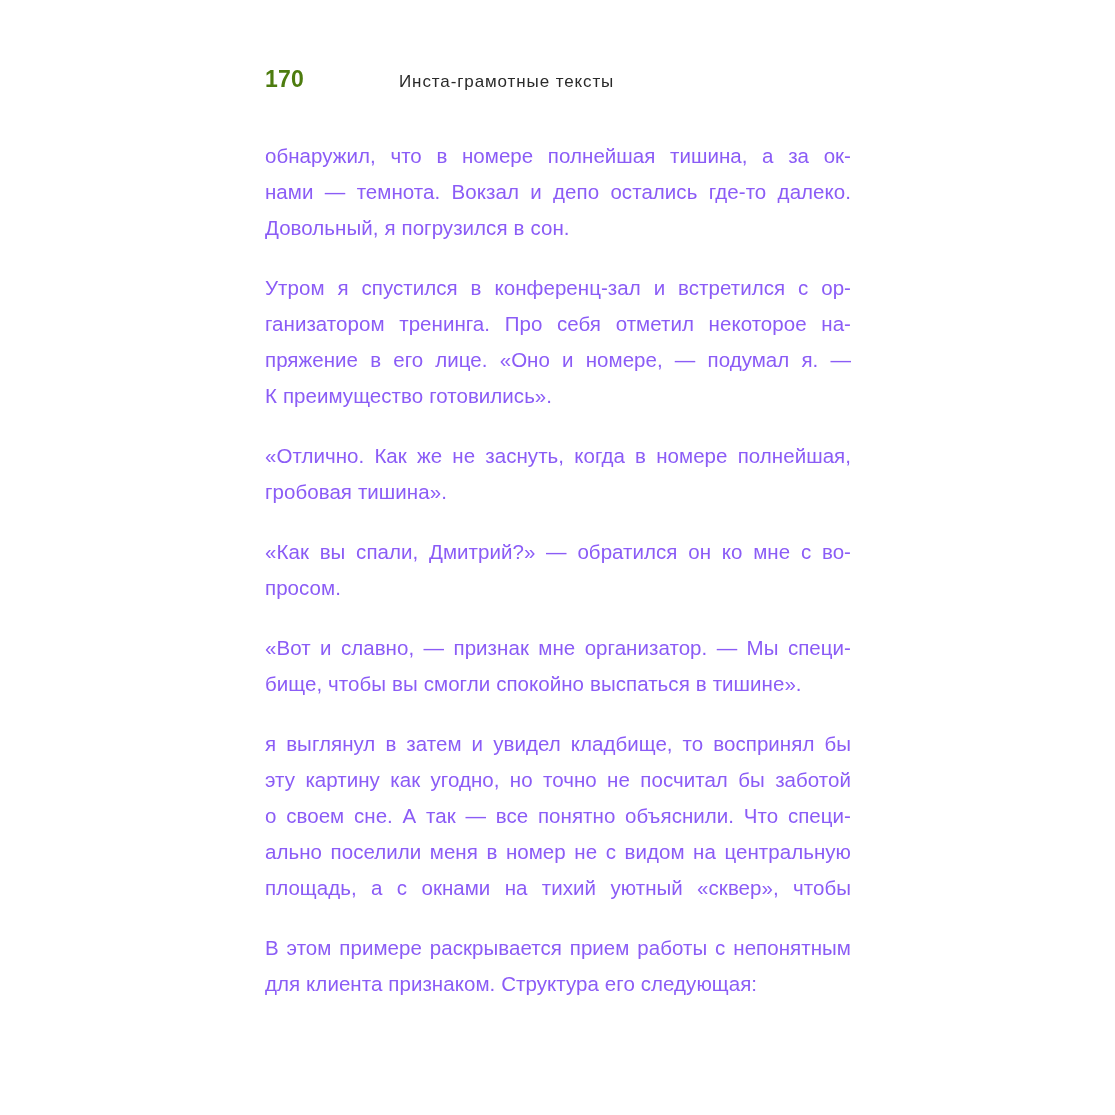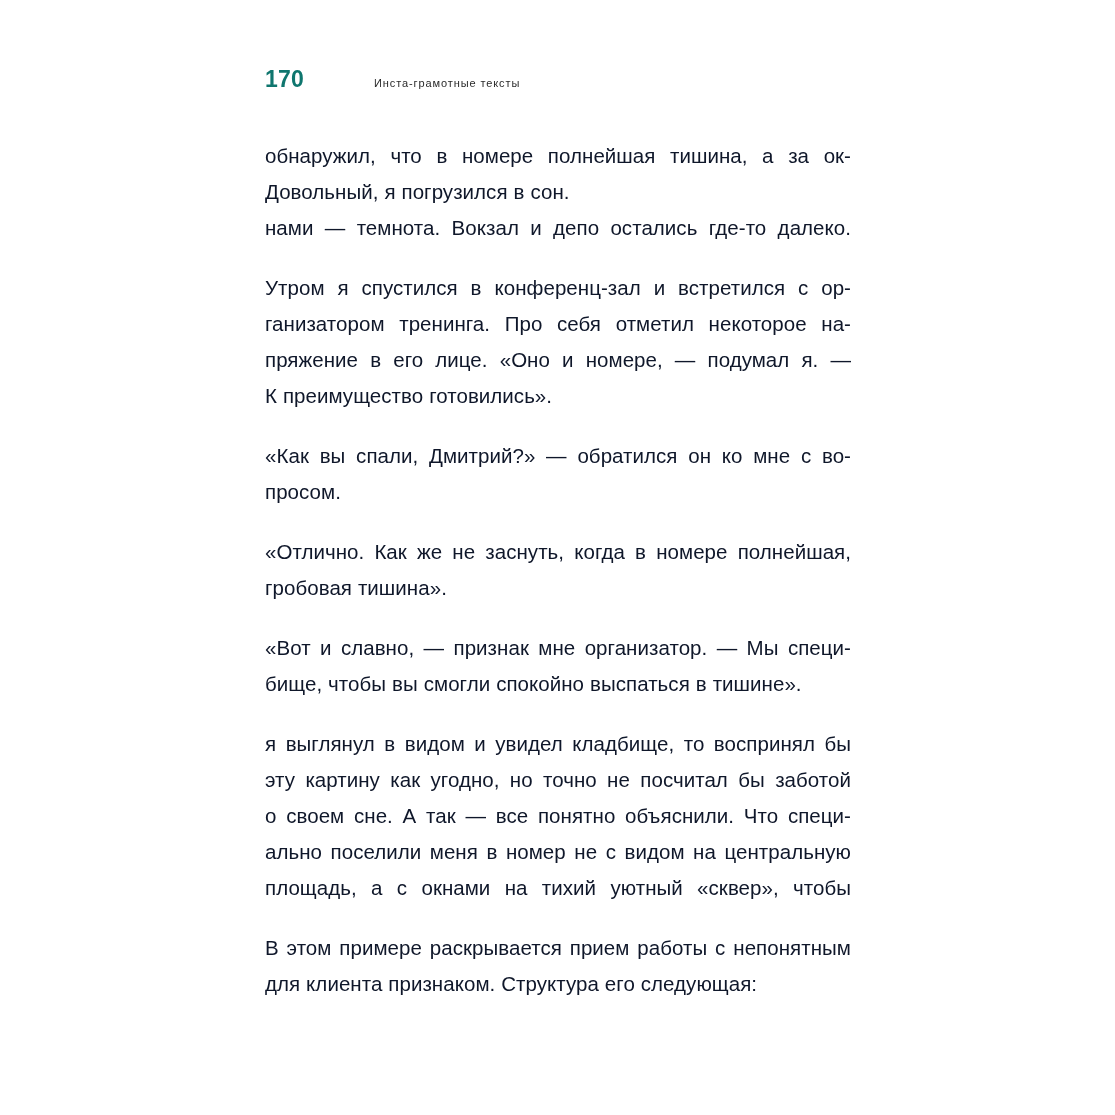--- a/index.html
+++ b/index.html
@@ -32,49 +32,49 @@
     top: 68px;
     width: 585px;
     height: 30px;
     display: flex;
     align-items: baseline;
   }
   .folio {
     font-size: 23px;
     font-weight: 700;
     letter-spacing: 0.2px;
-    color: #0f766e;
+    color: #4d7c0f;
     line-height: 1;
     white-space: nowrap;
   }
   .running-title {
-    font-size: 11px;
+    font-size: 17px;
     font-weight: 400;
     letter-spacing: 0.9px;
     color: #2a2a2a;
     line-height: 1;
     white-space: nowrap;
-    margin-left: 70px;
+    margin-left: 95px;
   }
 
   
   .text-block {
     position: absolute;
     left: 265px;
     top: 138px;
     width: 586px;
   }
 
   .para {
     margin: 0 0 24px 0;
     font-size: 20.5px;
     line-height: 36px;
     text-align: justify;
     text-justify: inter-word;
-    color: #0f172a;
+    color: #8b5cf6;
     letter-spacing: 0.05px;
     word-spacing: 0.2px;
   }
   .para:last-child {
     margin-bottom: 0;
   }
   
   .para .ln {
     display: block;
     text-align: justify;
@@ -92,43 +92,43 @@
 <div class="page">
 
   <div class="page-header">
     <span class="folio">170</span>
     <span class="running-title">Инста-грамотные тексты</span>
   </div>
 
   <div class="text-block">
       <p class="para">
         <span class="ln">обнаружил, что в номере полнейшая тишина, а за ок-</span>
+        <span class="ln">нами — темнота. Вокзал и депо остались где-то далеко.</span>
         <span class="ln last">Довольный, я погрузился в сон.</span>
-        <span class="ln">нами — темнота. Вокзал и депо остались где-то далеко.</span>
       </p>
       <p class="para">
         <span class="ln">Утром я спустился в конференц-зал и встретился с ор-</span>
         <span class="ln">ганизатором тренинга. Про себя отметил некоторое на-</span>
         <span class="ln">пряжение в его лице. «Оно и номере, — подумал я. —</span>
         <span class="ln last">К преимущество готовились».</span>
       </p>
       <p class="para">
+        <span class="ln">«Отлично. Как же не заснуть, когда в номере полнейшая,</span>
+        <span class="ln last">гробовая тишина».</span>
+      </p>
+      <p class="para">
         <span class="ln">«Как вы спали, Дмитрий?» — обратился он ко мне с во-</span>
         <span class="ln last">просом.</span>
-      </p>
-      <p class="para">
-        <span class="ln">«Отлично. Как же не заснуть, когда в номере полнейшая,</span>
-        <span class="ln last">гробовая тишина».</span>
       </p>
       <p class="para">
         <span class="ln">«Вот и славно, — признак мне организатор. — Мы специ-</span>
         <span class="ln last">бище, чтобы вы смогли спокойно выспаться в тишине».</span>
       </p>
       <p class="para">
-        <span class="ln">я выглянул в видом и увидел кладбище, то воспринял бы</span>
+        <span class="ln">я выглянул в затем и увидел кладбище, то воспринял бы</span>
         <span class="ln">эту картину как угодно, но точно не посчитал бы заботой</span>
         <span class="ln">о своем сне. А так — все понятно объяснили. Что специ-</span>
         <span class="ln">ально поселили меня в номер не с видом на центральную</span>
         <span class="ln">площадь, а с окнами на тихий уютный «сквер», чтобы</span>
       </p>
       <p class="para">
         <span class="ln">В этом примере раскрывается прием работы с непонятным</span>
         <span class="ln last">для клиента признаком. Структура его следующая:</span>
       </p>
     </div>

